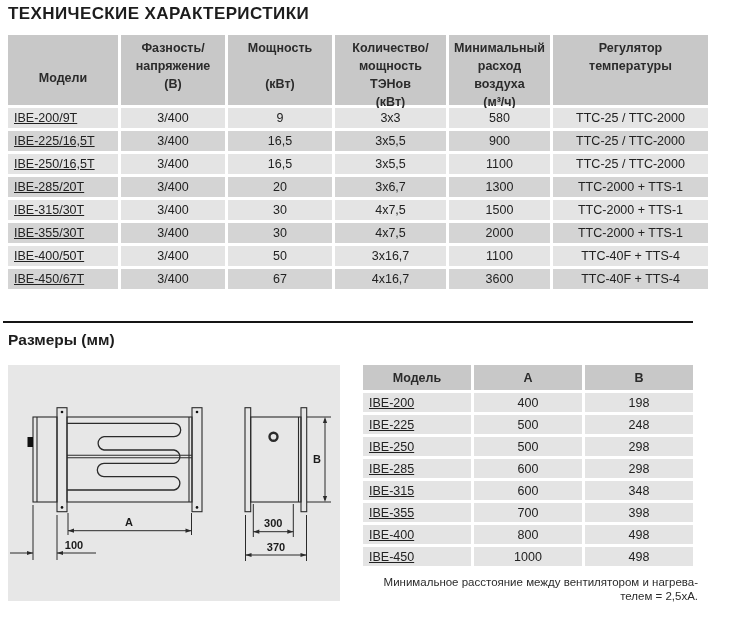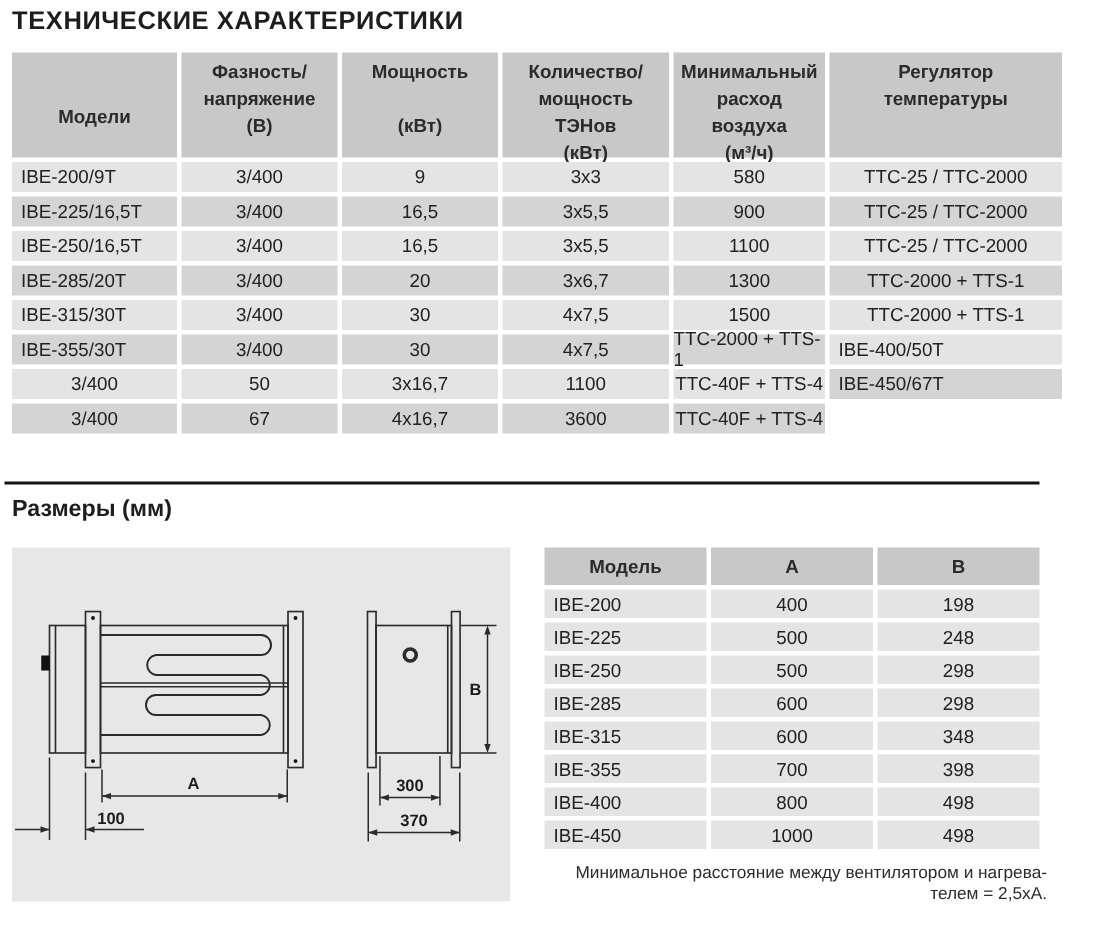--- a/index.html
+++ b/index.html
@@ -13,21 +13,21 @@
   .specs-grid{position:absolute;left:8px;top:35px;width:700px;display:grid;
               grid-template-columns:110px 104px 104px 111px 101px 155px;
               grid-template-rows:70px;grid-auto-rows:20px;gap:3px;}
   .cell{background:var(--row_light);display:flex;align-items:center;justify-content:center;
         font-size:12.5px;color:#222;box-sizing:border-box;}
   .cell.head{background:var(--header_bg);font-weight:bold;white-space:pre-line;
              text-align:center;flex-direction:column;justify-content:flex-start;
              padding-top:4px;line-height:18px;font-size:12.5px;color:#2b2b2b;}
   .cell.head.vcenter{justify-content:center;padding-top:16px;}
   .cell.dark{background:var(--row_dark);}
-  .cell.left{justify-content:flex-start;padding-left:6px;}
+  .cell.left{justify-content:flex-start;padding-left:6px;text-decoration:underline;}
 
   .divider{position:absolute;left:3px;top:321px;width:690px;height:2px;background:#151515;}
   .section-title{position:absolute;left:8px;top:331px;font-size:15.5px;font-weight:bold;
                  color:var(--text_dark);}
 
   
   .drawing-box{position:absolute;left:8px;top:365px;width:332px;height:236px;
                background:var(--box_bg);}
   .drawing-box svg{display:block;}
   .dim-label{font-size:11px;font-weight:bold;fill:#1c1c1c;font-family:"Liberation Sans",sans-serif;}
@@ -94,20 +94,21 @@
       <div class="cell left">IBE-315/30T</div>
       <div class="cell">3/400</div>
       <div class="cell">30</div>
       <div class="cell">4x7,5</div>
       <div class="cell">1500</div>
       <div class="cell">TTC-2000 + TTS-1</div>
       <div class="cell dark left">IBE-355/30T</div>
       <div class="cell dark">3/400</div>
       <div class="cell dark">30</div>
       <div class="cell dark">4x7,5</div>
+      <div class="cell dark">2000</div>
       <div class="cell dark">TTC-2000 + TTS-1</div>
       <div class="cell left">IBE-400/50T</div>
       <div class="cell">3/400</div>
       <div class="cell">50</div>
       <div class="cell">3x16,7</div>
       <div class="cell">1100</div>
       <div class="cell">TTC-40F + TTS-4</div>
       <div class="cell dark left">IBE-450/67T</div>
       <div class="cell dark">3/400</div>
       <div class="cell dark">67</div>

